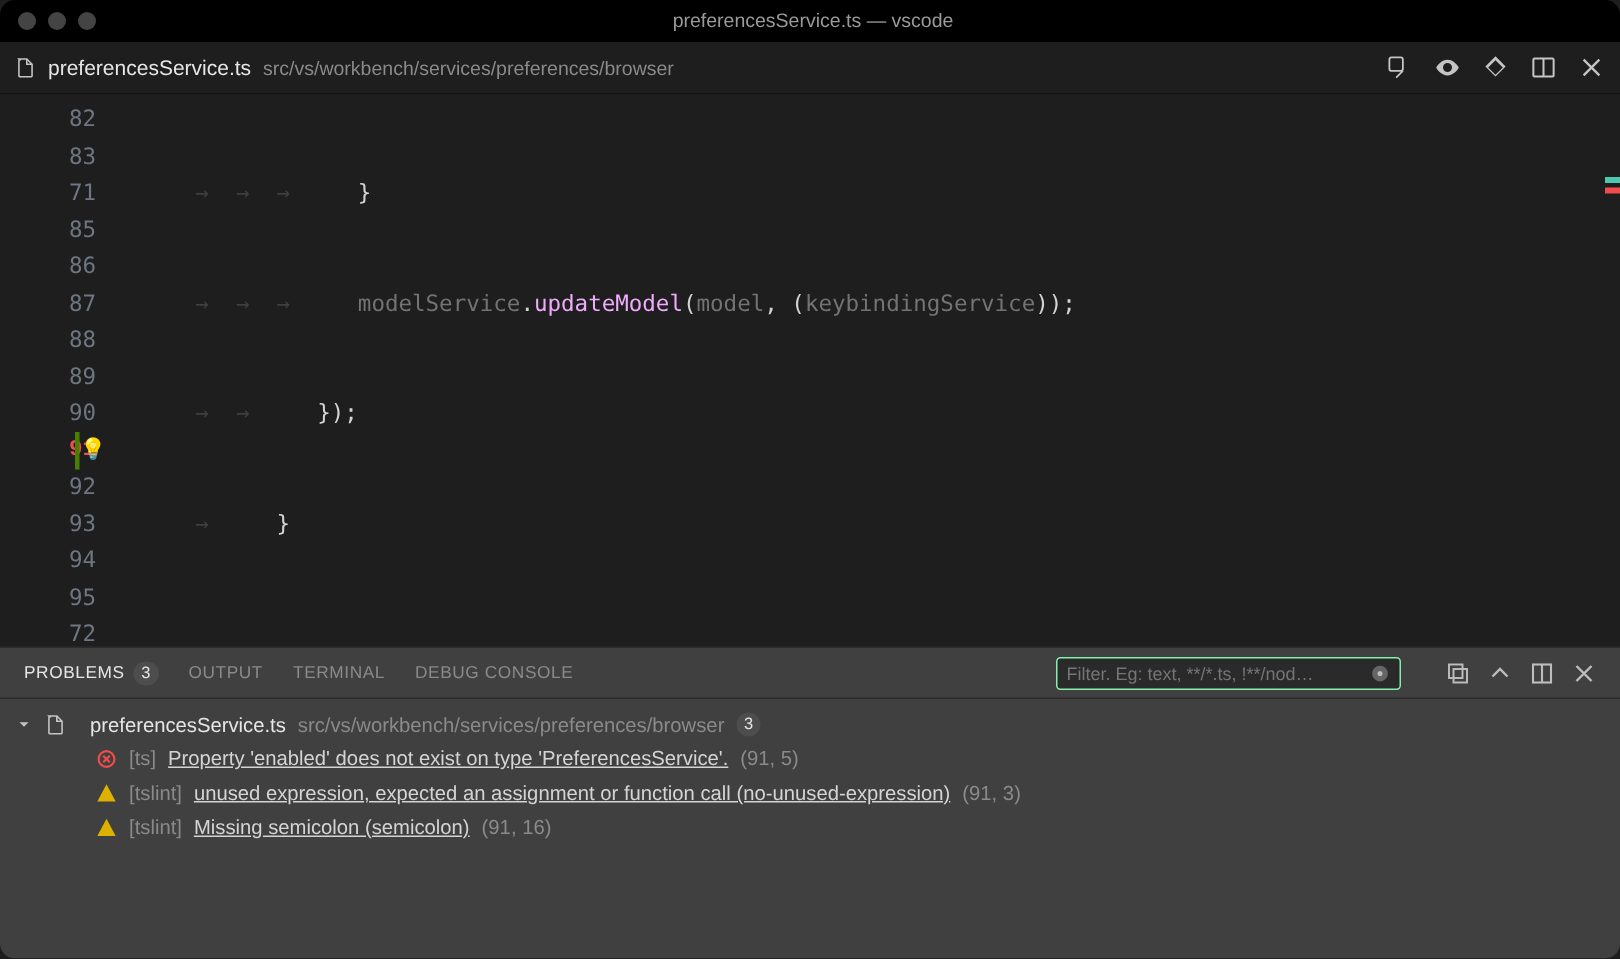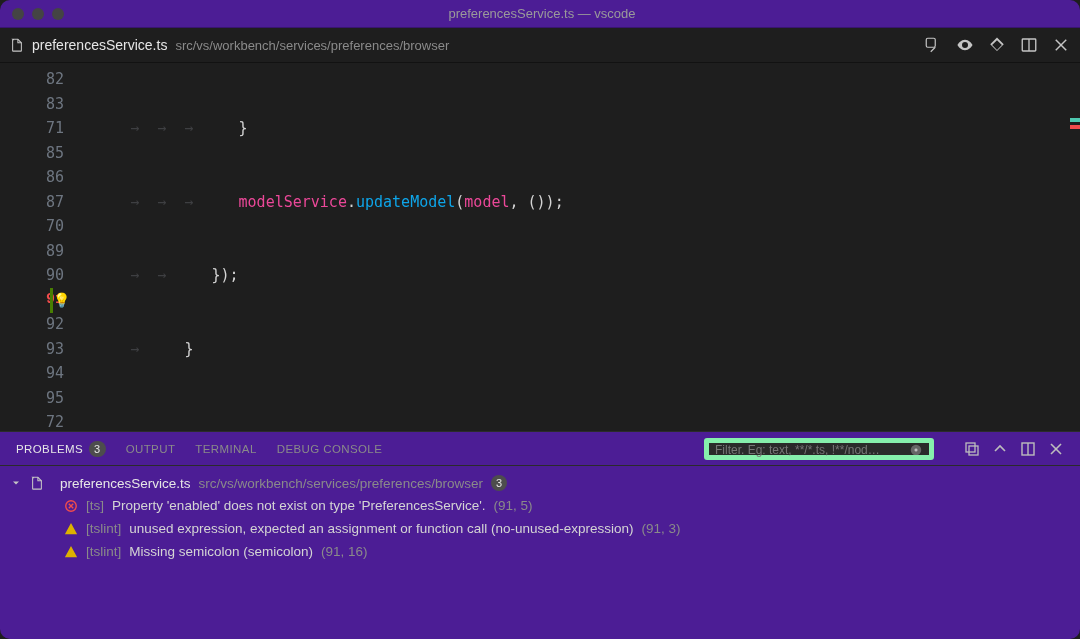--- a/index.html
+++ b/index.html
@@ -8,21 +8,21 @@
     background: #1e1e1e;
     font-family: -apple-system, "Segoe UI", sans-serif;
     font-size: 13px; color: #ccc;
     overflow: hidden;
     border-radius: 10px;
     position: relative;
   }
   
   .titlebar {
     height: 28px; display:flex; align-items:center;
-    background:#4c1d95; border-bottom:1px solid #00000040;
+    background:#000000; border-bottom:1px solid #00000040;
   }
   .traffic { display:flex; gap:8px; padding-left:12px; }
   .dot { width:12px; height:12px; border-radius:50%; background:#444;}
   .titletext { flex:1; text-align:center; color:#9a9a9a; font-size:13px;}
   
   .tabbar {
     height: 35px; display:flex; align-items:center;
     background:#1e1e1e; border-bottom:1px solid #00000060;
     padding:0 10px;
   }
@@ -44,61 +44,61 @@
   }
   .gutter-nums { width:48px; text-align:right; color:#6e7681; padding-top:4px;}
   .gutter-nums div { padding-right:10px; height:24.5px;padding-left:46px;}
   .gutter-nums .err { color:#f14c4c; font-weight:600;font-family:Liberation Mono, monospace;}
   .gutter-marks { width:28px; padding-top:4px; position:relative;}
   .gutter-marks div { height:24.5px; display:flex; align-items:center; justify-content:center;}
   .greenbar { position:absolute; left:2px; width:3px; background:#487e02; }
   .code { flex:1; padding-top:4px; white-space:pre; color:#d4d4d4; overflow:hidden;}
   .code .row { height:24.5px; display:flex; align-items:center;}
   .ws { color:#3e3f42; }
-  .fn  { color:#0ea5e9; }
-  .prop{ color:#ec4899; }
+  .fn  { color:#f0abfc; }
+  .prop{ color:#737373; }
   .pun { color:#d4d4d4; }
   .bulb { color:#f2c94c; font-size:14px;}
   
   .minimap { position:absolute; right:0; top:0; bottom:0; width:3px; }
   .mm-mark { position:absolute; right:0; width:10px; height:4px; }
   
   .panel {
-    height:208px; background:#4c1d95; border-top:1px solid #2b2b2b;
+    height:208px; background:#404040; border-top:1px solid #2b2b2b;
     display:flex; flex-direction:column;
   }
   .panel-tabs {
     height:34px; display:flex; align-items:center; gap:20px;
     padding:0 16px; font-size:11.5px; letter-spacing:0.4px;
     border-bottom:1px solid #2b2b2b;
   }
   .ptab { color:#8a8a8a; text-transform:uppercase; display:flex; align-items:center; gap:6px;}
   .ptab.active { color:#e6e6e6; }
   .count-badge {
     background:#4d4d4d; color:#e6e6e6; border-radius:10px;
     min-width:16px; height:16px; font-size:11px;
     display:inline-flex; align-items:center; justify-content:center; padding:0 5px;
   }
   .ptabspacer{flex:1;}
   .filterbox {
-    background:#2a2a2a; border:5px solid #86efac; border-radius:3px;
-    height:22px; width:230px; display:flex; align-items:flex-start; padding:0 6px;
+    background:#2a2a2a; border:1px solid #86efac; border-radius:3px;
+    height:22px; width:230px; display:flex; align-items:center; padding:0 6px;
     color:#7a7a7a; font-size:12px; gap:6px;
   }
   .filterbox input {
     flex:1; background:transparent; border:none; outline:none;
     color:#ccc; font-size:12px;
   }
   .pactions { display:flex; gap:12px; align-items:center; color:#bdbdbd; margin-left:10px;}
   .pactions svg{width:16px;height:16px;}
   .panel-body { flex:1; overflow:auto; padding:6px 0; font-size:13.5px;}
   .file-row { display:flex; align-items:center; gap:8px; padding:3px 10px; color:#ccc;}
   .chevron { width:12px; height:12px; }
   .prob-row { display:flex; align-items:center; gap:8px; padding:4px 10px 4px 64px; color:#ccc;}
-  .pmsg { color:#d4d4d4;}
+  .pmsg { color:#d4d4d4;text-decoration:underline;}
   .psrc { color:#8a8a8a;}
   .ploc { color:#8a8a8a;}
 </style>
 </head>
 <body>
 
 <div class="titlebar">
   <div class="traffic">
     <div class="dot"></div>
     <div class="dot"></div>
@@ -139,21 +139,21 @@
 </div>
 
 <div class="editor">
   <div class="gutter-nums">
     <div>82</div>
     <div>83</div>
     <div>71</div>
     <div>85</div>
     <div>86</div>
     <div>87</div>
-    <div>70</div>
+    <div>88</div>
     <div>89</div>
     <div>90</div>
     <div class="err">91</div>
     <div>92</div>
     <div>93</div>
     <div>94</div>
     <div>95</div>
     <div>72</div>
   </div>
   <div class="gutter-marks">
@@ -171,21 +171,21 @@
         <span class="bulb">💡</span>
       </div>
     <div></div>
       <div></div>
       <div></div>
       <div></div>
       <div></div>
   </div>
   <div class="code">
     <div class="row"><span class="ws">      →  →  →     </span><span class="pun">}</span></div>
-    <div class="row"><span class="ws">      →  →  →     </span><span class="prop">modelService</span><span class="pun">.</span><span class="fn">updateModel</span><span class="pun">(</span><span class="prop">model</span><span class="pun">, </span><span class="pun">(</span><span class="pun">));</span></div>
+    <div class="row"><span class="ws">      →  →  →     </span><span class="prop">modelService</span><span class="pun">.</span><span class="fn">updateModel</span><span class="pun">(</span><span class="prop">model</span><span class="pun">, </span><span class="pun">(</span><span class="prop">keybindingService</span><span class="pun">));</span></div>
     <div class="row"><span class="ws">      →  →     </span><span class="pun">});</span></div>
     <div class="row"><span class="ws">      →     </span><span class="pun">}</span></div>
     <div class="row"></div>
     
     
     
     
     
     
     

